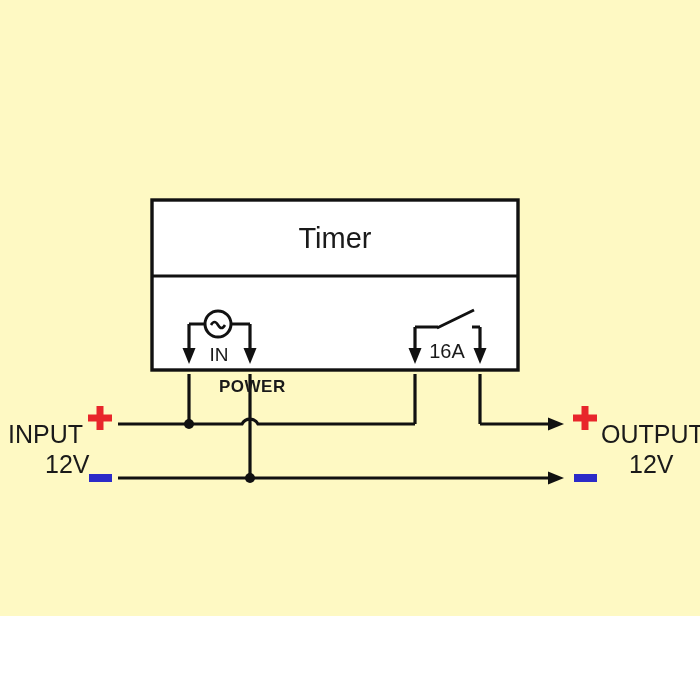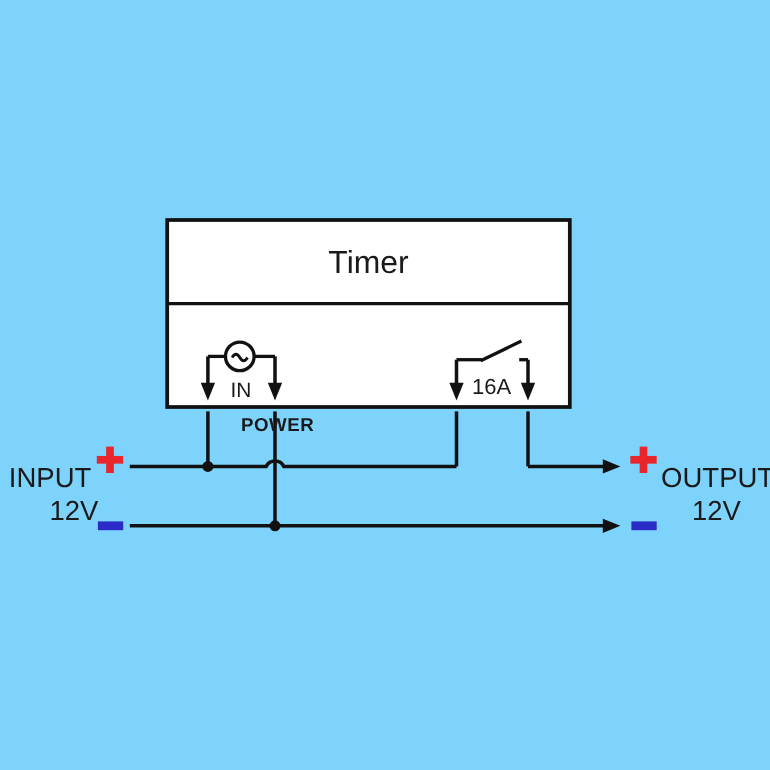--- a/index.html
+++ b/index.html
@@ -7,22 +7,22 @@
     margin: 0;
     padding: 0;
     background: #ffffff;
   }
   body {
     font-family: "Liberation Sans", sans-serif;
   }
   #diagram-root {
     position: relative;
     width: 700px;
-    height: 700px;
-    background: #7dd3fc;
+    height: 616px;
+    background: #fef9c3;
     overflow: hidden;
   }
   #wiring-svg {
     position: absolute;
     left: 0;
     top: 0;
     width: 700px;
     height: 700px;
     display: block;
   }

